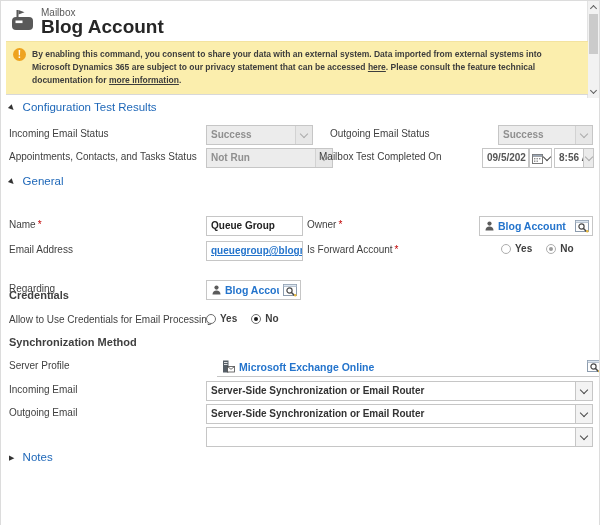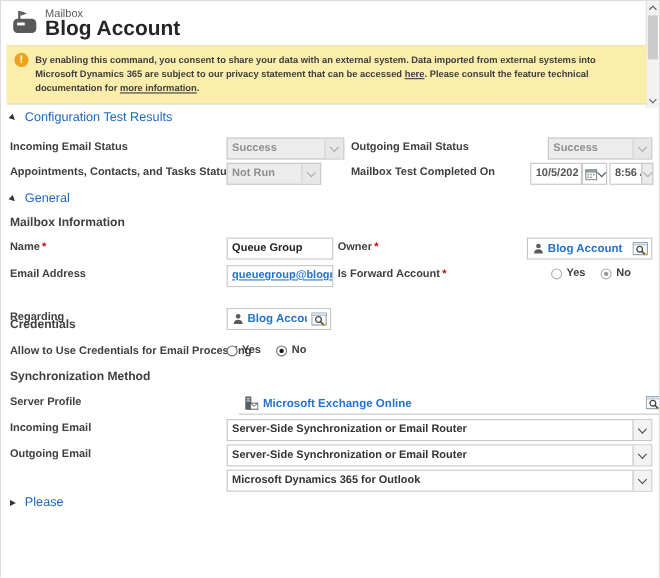--- a/index.html
+++ b/index.html
@@ -25,21 +25,21 @@
   .sb-chev{display:inline-block;width:4px;height:4px;border-right:1px solid #5F5F5F;border-bottom:1px solid #5F5F5F;}
   .up{transform:rotate(-135deg);margin-top:2px;}
   .down{transform:rotate(45deg);margin-bottom:2px;}
   
   .section-hdr{position:absolute;left:8px;height:16px;font-size:11.5px;color:#1E67B8;white-space:nowrap;cursor:pointer;}
   .tri{display:inline-block;font-size:7px;color:#333;margin-right:5px;vertical-align:1px;}
   .tri.expanded{transform:rotate(45deg);}
   .subhdr{position:absolute;left:8px;height:16px;font-size:11px;font-weight:bold;color:#3F3F3F;white-space:nowrap;}
   
   .row{position:absolute;left:0;right:0;height:22px;}
-  .lbl{position:absolute;top:4px;font-size:10px;font-weight:bold;color:#3F3F3F;white-space:nowrap;text-align:right;}
+  .lbl{position:absolute;top:4px;font-size:10px;font-weight:normal;color:#3F3F3F;white-space:nowrap;text-align:right;}
   .req{color:#C00000;margin-left:2px;}
   .input{position:absolute;top:1px;height:18px;background:#fff;border:1px solid #C6C6C6;
          font-size:10px;font-weight:bold;color:#222;line-height:18px;padding:0 4px;
          overflow:hidden;white-space:nowrap;box-sizing:content-box;}
   .link-text{color:#2474CC;text-decoration:underline;}
   
   .dd{position:absolute;top:1px;height:20px;border:1px solid #C6C6C6;background:#fff;box-sizing:border-box;}
   .dd-text{position:absolute;left:4px;right:18px;top:0;bottom:0;font-size:10px;font-weight:bold;color:#333;
            line-height:18px;overflow:hidden;white-space:nowrap;}
   .dd-btn{position:absolute;right:0;top:0;bottom:0;width:16px;border-left:1px solid #C6C6C6;background:#F3F3F3;
@@ -109,39 +109,39 @@
   </div>
 
   <div class="row" style="top:123px">
     <span class="lbl" style="left:8px"><span>Incoming Email Status</span></span>
     <div class="dd disabled" style="left:205px;width:107px">
       <span class="dd-text">Success</span>
       <span class="dd-btn">
           <i class="chev"></i>
         </span>
     </div>
-    <span class="lbl" style="left:318px"><span>Outgoing Email Status</span></span>
+    <span class="lbl" style="left:329px"><span>Outgoing Email Status</span></span>
     <div class="dd disabled" style="left:497px;width:95px">
       <span class="dd-text">Success</span>
       <span class="dd-btn">
           <i class="chev"></i>
         </span>
     </div>
   </div>
 
   <div class="row" style="top:146px">
     <span class="lbl" style="left:8px"><span>Appointments, Contacts, and Tasks Status</span></span>
-    <div class="dd disabled" style="left:205px;width:86px">
+    <div class="dd disabled" style="left:205px;width:127px">
       <span class="dd-text">Not Run</span>
       <span class="dd-btn">
           <i class="chev"></i>
         </span>
     </div>
     <span class="lbl" style="left:318px"><span>Mailbox Test Completed On</span></span>
-    <div class="input" style="left:481px;width:37px;color:#555;">10/5/202</div>
+    <div class="input" style="left:481px;width:37px;color:#555;">09/5/202</div>
     <div class="mini-btn" style="left:528px;width:21px">
       <span style="display:inline-flex;margin-right:1px;">
         <svg width="11" height="11" viewBox="0 0 11 11">
           <rect x="0.5" y="1.5" width="10" height="9" fill="#fff" stroke="#777"></rect>
           <rect x="0.5" y="1.5" width="10" height="2" fill="#9AA7B5" stroke="#777" stroke-width="0.5"></rect>
           <rect x="2" y="5" width="1.4" height="1.4" fill="#8A8A8A"></rect>
             <rect x="4.5" y="5" width="1.4" height="1.4" fill="#8A8A8A"></rect>
           <rect x="7" y="5" width="1.4" height="1.4" fill="#8A8A8A"></rect>
             <rect x="2" y="7.5" width="1.4" height="1.4" fill="#8A8A8A"></rect>
           <rect x="4.5" y="7.5" width="1.4" height="1.4" fill="#8A8A8A"></rect>
@@ -153,21 +153,20 @@
     <div class="mini-btn disabled" style="left:582px;width:9px">
         <i class="chev"></i>
       </div>
   </div>
 
   <div class="section-hdr" style="top:174px">
     <span class="tri expanded">▶</span>
     <span>General</span>
   </div>
 
-  <div class="subhdr" style="top:195px">Mailbox Information</div>
 
   <div class="row" style="top:214px">
     <span class="lbl" style="left:8px"><span>Name</span><span class="req">*</span></span>
     <div class="input" style="left:205px;width:87px">Queue Group</div>
     <span class="lbl" style="left:306px"><span>Owner</span><span class="req">*</span></span>
     <div class="lookup boxed" style="left:478px;width:114px">
       <span class="icn">
         <svg width="9" height="10" viewBox="0 0 9 10">
           <circle cx="4.5" cy="2.6" r="2.1" fill="#5B5B5B"></circle>
           <path d="M0.5,9.5 C0.5,6.8 2.2,5.6 4.5,5.6 C6.8,5.6 8.5,6.8 8.5,9.5 Z" fill="#5B5B5B"></path>
@@ -282,25 +281,24 @@
     <div class="dd" style="left:205px;width:387px">
       <span class="dd-text">Server-Side Synchronization or Email Router</span>
       <span class="dd-btn">
           <i class="chev"></i>
         </span>
     </div>
   </div>
 
   <div class="row" style="top:425px">
     <div class="dd" style="left:205px;width:387px">
-      <span class="dd-text">Microsoft Dynamics 365 for Outlook</span>
       <span class="dd-btn">
           <i class="chev"></i>
         </span>
     </div>
   </div>
 
   <div class="section-hdr" style="top:450px">
     <span class="tri">▶</span>
-    <span>Please</span>
+    <span>Notes</span>
   </div>
 
 </div>
 
 </body></html>

